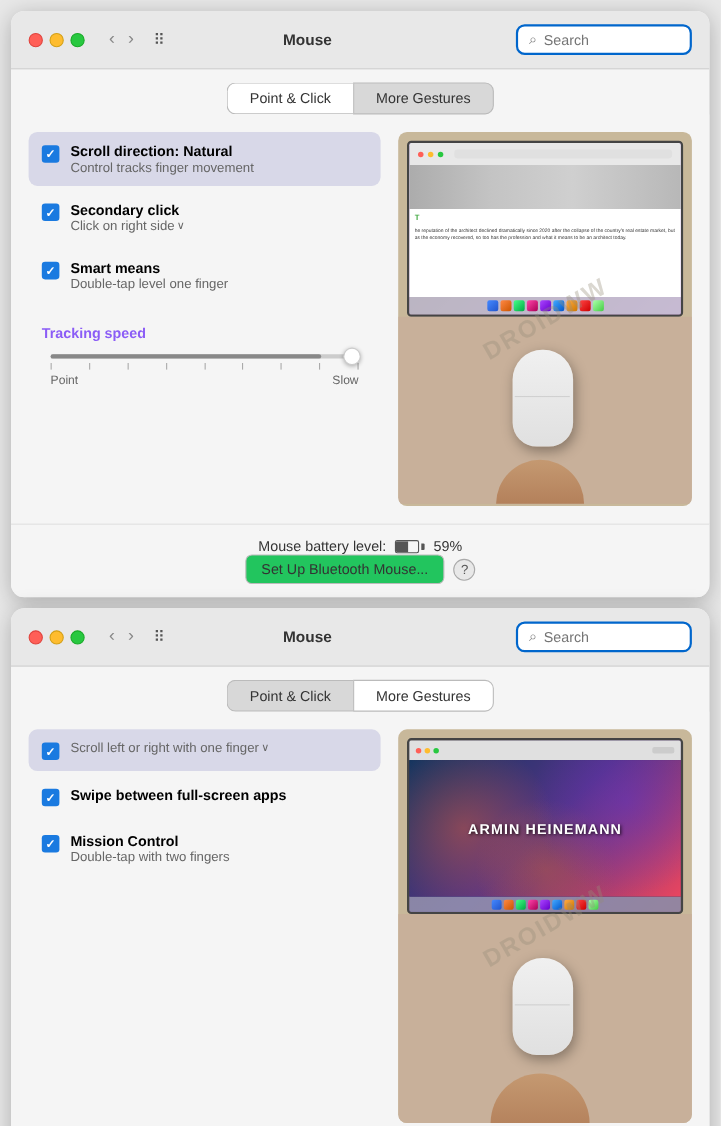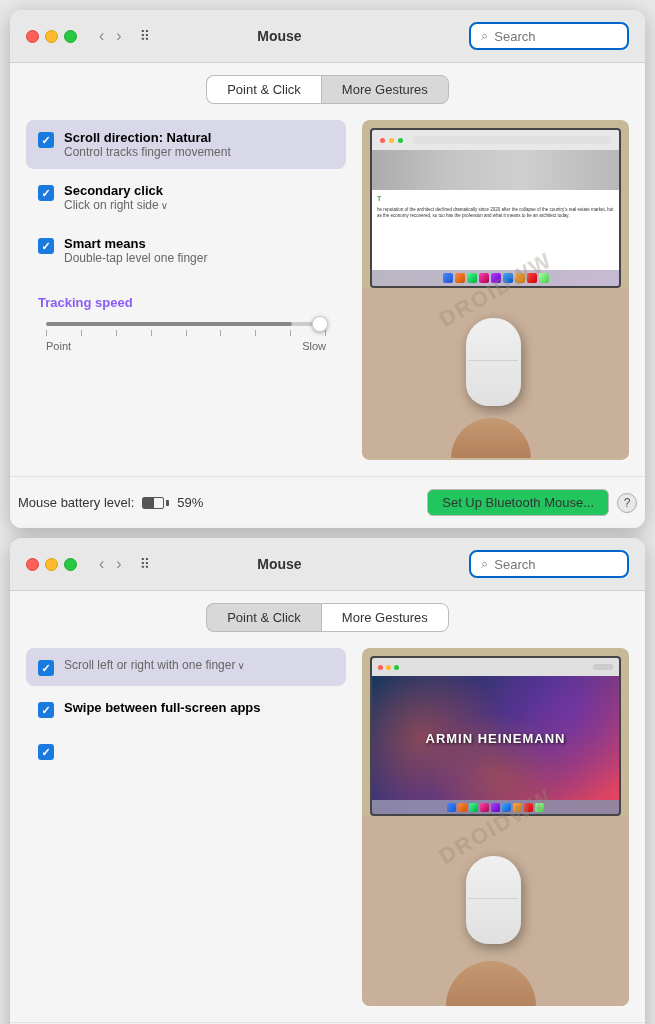--- a/index.html
+++ b/index.html
@@ -367,23 +367,24 @@
       letter-spacing: 2px;
       pointer-events: none;
       white-space: nowrap;
     }
 
     
     .footer {
       display: flex;
       align-items: center;
       justify-content: space-between;
-      padding: 12px 8px;
+      padding: 12px 20px;
       background: #f5f5f5;
       border-top: 1px solid #e0e0e0;
+      flex-direction: column;
     }
 
     .battery-info {
       display: flex;
       align-items: center;
       gap: 8px;
       font-size: 13px;
       color: #333;
     }
 
@@ -717,20 +718,24 @@
 
       <div class="setting-item">
         <div class="checkbox"></div>
         <div class="setting-text">
           <span class="setting-title">Swipe between full-screen apps</span>
         </div>
       </div>
 
       <div class="setting-item">
         <div class="checkbox"></div>
+        <div class="setting-text">
+          <span class="setting-title">Mission Control</span>
+          <span class="setting-subtitle">Double-tap with two fingers</span>
+        </div>
       </div>
     </div>
 
     <div class="preview-area">
       <div style="padding: 8px 8px 0 8px;">
         <div class="gesture-screen">
           <div class="gesture-screen-header">
             <div style="width:5px; height:5px; border-radius:50%; background:#ff5f57;"></div>
             <div style="width:5px; height:5px; border-radius:50%; background:#febc2e;"></div>
             <div style="width:5px; height:5px; border-radius:50%; background:#28c840;"></div>

